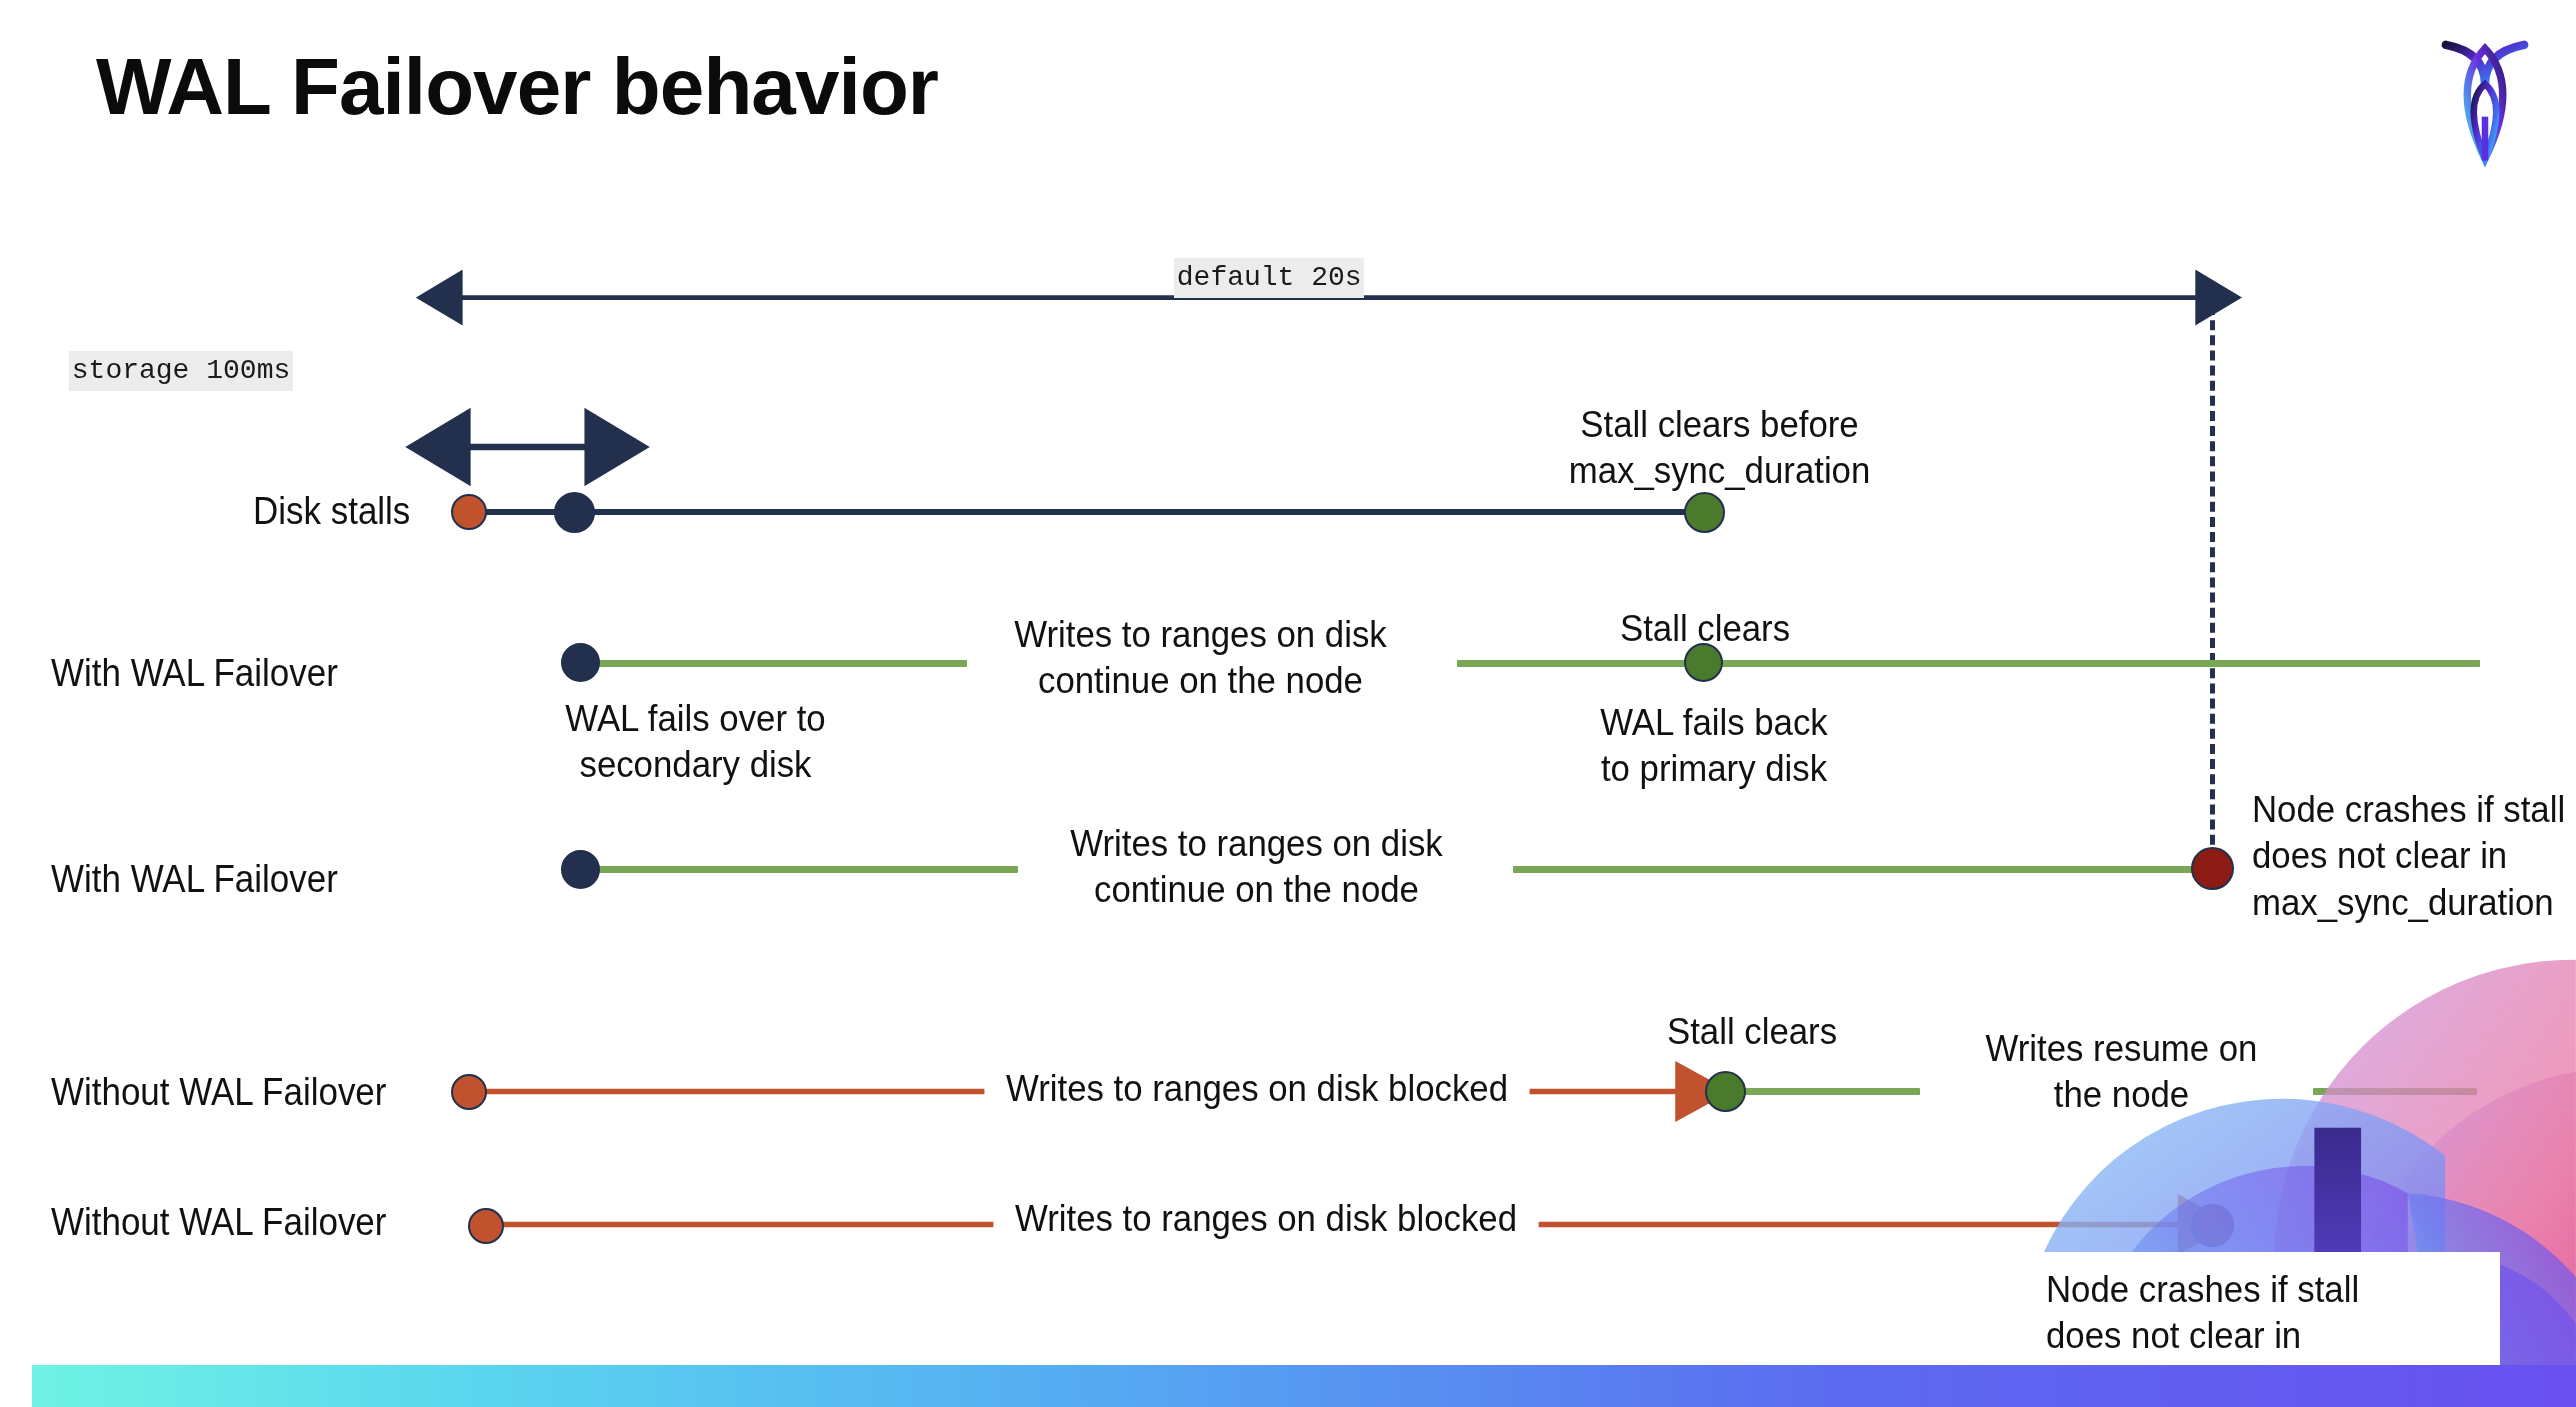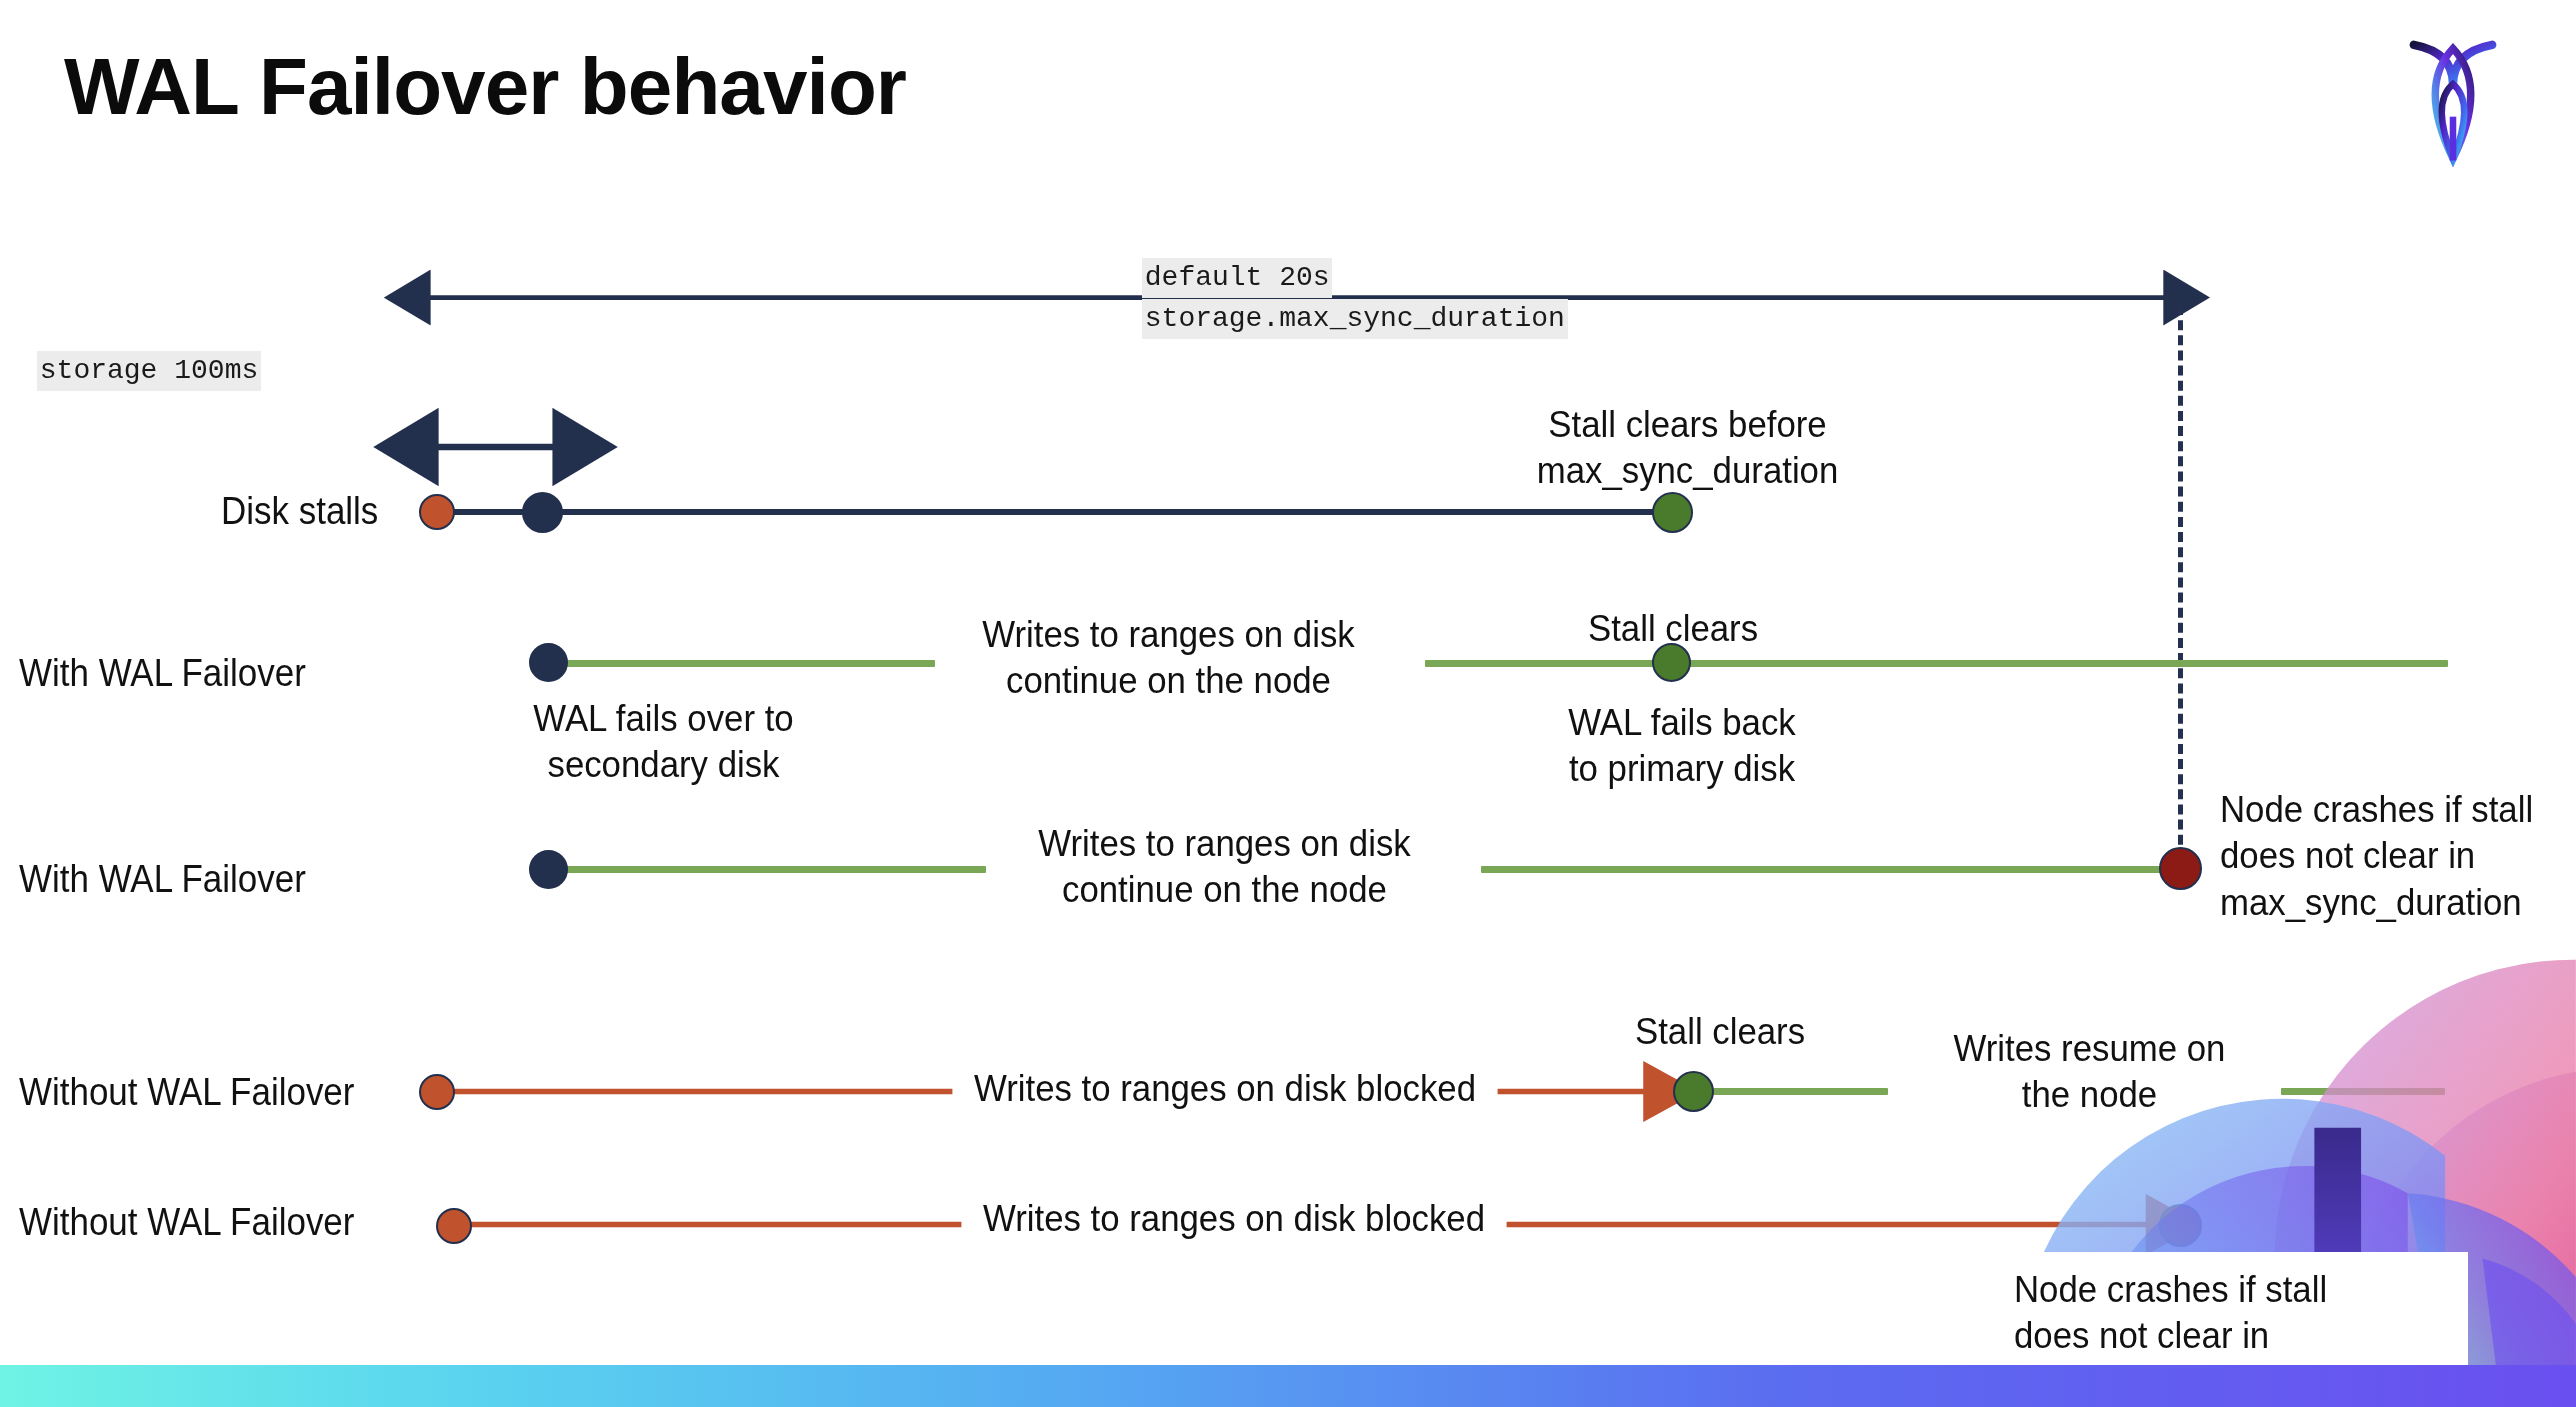--- a/index.html
+++ b/index.html
@@ -1,21 +1,21 @@
 <!DOCTYPE html>
 <html style="font-size:15px"><head>
 <meta charset="utf-8">
 <style>
   html,body{margin:0;padding:0;background:#fff;}
   body{
     width:2576px;height:1408px;position:relative;overflow:hidden;
     font-family:"Liberation Sans", sans-serif;
     color:#000;
   }
-  .stage{position:absolute;inset:0;}
+  .stage{position:absolute;inset:0;margin-left:32px;}
 
   
   #page-title{
     position:absolute;left:64px;top:45px;
     font-size:80px;font-weight:700;letter-spacing:-0.9px;
     line-height:1.05;color:#0b0b0b;
     white-space:nowrap;
   }
 
   
@@ -99,21 +99,20 @@
         <path d="M10,0 L10,12 L0,6 Z" fill="#22304e"></path>
       </marker>
       <marker id="mhR" markerWidth="12" markerHeight="12" refX="3" refY="6" orient="auto">
         <path d="M2,0 L2,12 L12,6 Z" fill="#22304e"></path>
       </marker>
     </defs>
     <line x1="16" y1="22" x2="1880" y2="22" stroke="#22304e" stroke-width="5" marker-start="url(#mhL)" marker-end="url(#mhR)"></line>
   </svg>
 
   <div class="code-chip" style="left:1142px;top:258px;">default 20s</div>
-  <div class="code-chip" style="left:1142px;top:299px;">storage.max_sync_duration</div>
 
   <div class="vdash" style="left:2178px;top:305px;height:570px;"></div>
 
   <div class="code-chip" style="left:37px;top:351px;">storage 100ms</div>
 
   <svg class="arrow-svg" style="left:419px;top:430px;width:168px;height:34px;" viewBox="0 0 180 36" width="168" height="34">
     <line x1="14" y1="18" x2="150" y2="18" stroke="#22304e" stroke-width="7" marker-start="url(#mhL)" marker-end="url(#mhR)"></line>
   </svg>
 
   <div class="row-label" style="left:221px;top:490px;">Disk stalls</div>

